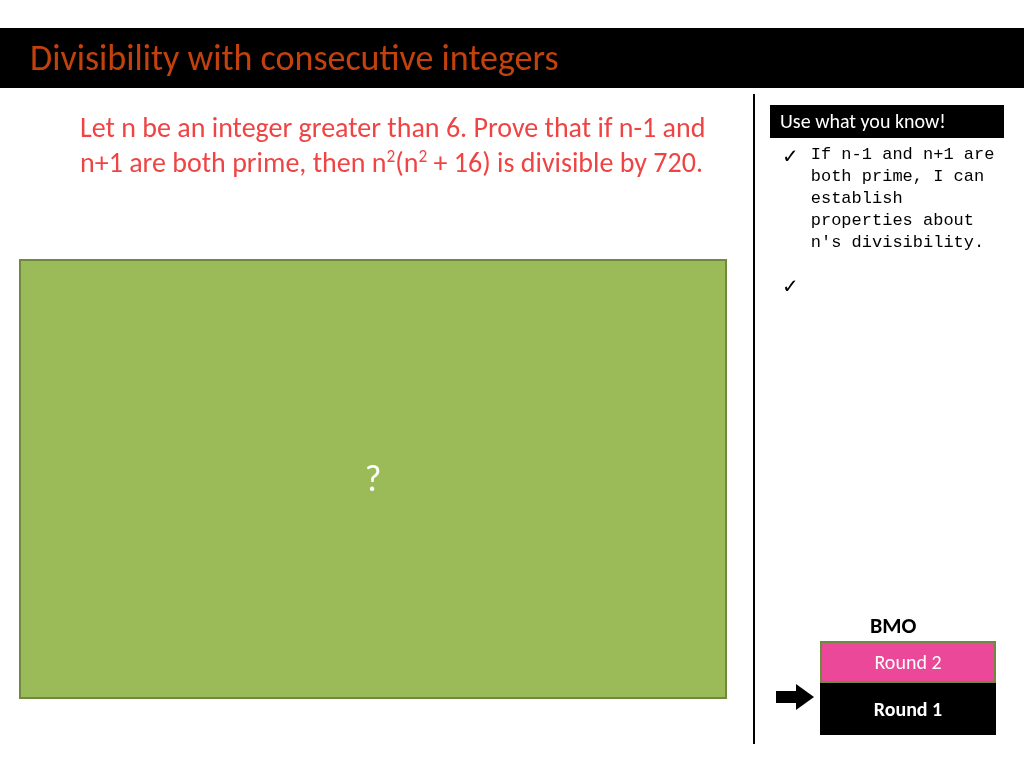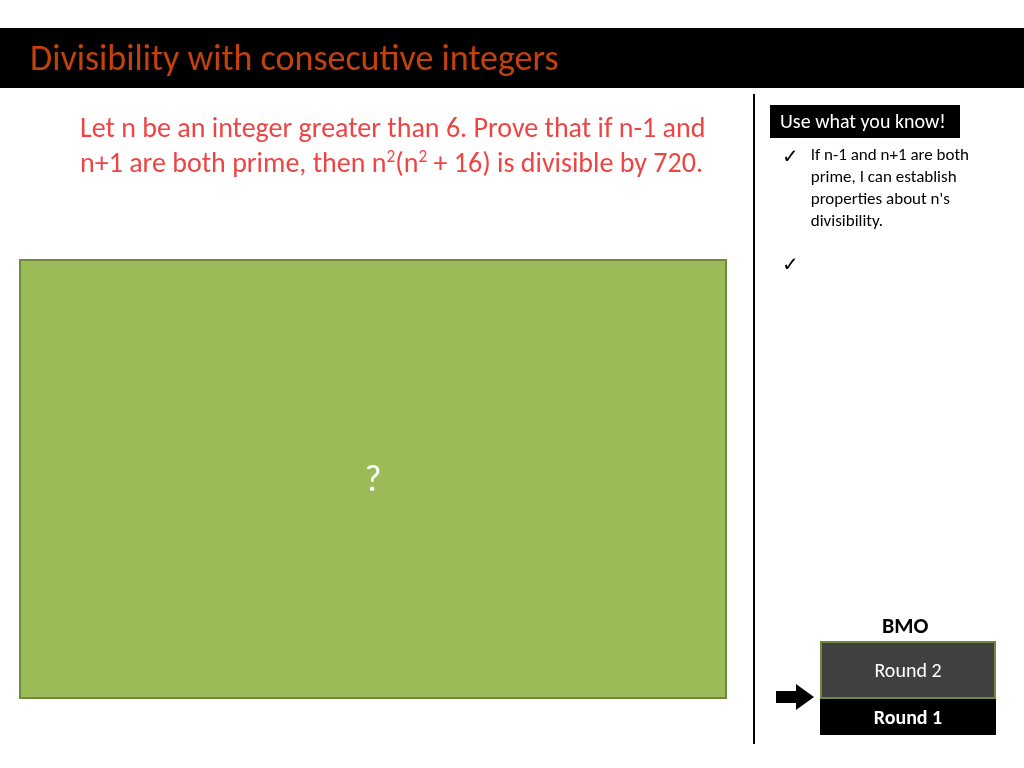--- a/index.html
+++ b/index.html
@@ -5,29 +5,29 @@
   * { box-sizing: border-box; margin: 0; padding: 0; }
   html, body { width: 1024px; height: 768px; font-family: Calibri, "Segoe UI", Arial, sans-serif; background: #fff; overflow: hidden; }
   .slide { width: 1024px; height: 768px; position: relative; background: #fff; }
   .title-bar { position: absolute; left: 0; top: 28px; width: 1024px; height: 60px; background: #000; display: flex; align-items: center; padding-left: 30px; }
   .title-bar span { color: #c2410c; font-size: 36px; font-weight: 400; }
   .divider { position: absolute; left: 753px; top: 94px; width: 2px; height: 650px; background: #000; }
   .problem { position: absolute; left: 52px; top: 110px; width: 660px; font-size: 28px; color: #ef4444; line-height: 1.25; margin-left: 28px; }
   .problem sup { font-size: 0.62em; vertical-align: super; line-height: 0; }
   .answer-box { position: absolute; left: 19px; top: 259px; width: 708px; height: 440px; background: #9bbb59; border: 2px solid #71893f; display: flex; align-items: center; justify-content: center; }
   .answer-box .qmark { color: #fff; font-size: 36px; }
-  .hint-header { position: absolute; left: 770px; top: 105px; width: 190px; background: #000; color: #fff; font-size: 20px; padding: 4px 10px 5px; }
+  .hint-header { position: absolute; left: 770px; top: 105px; width: 234px; background: #000; color: #fff; font-size: 20px; padding: 4px 10px 5px; }
   .hints { position: absolute; left: 782px; top: 144px; width: 224px; }
   .hint-item { display: flex; margin-bottom: 20px; }
   .check { font-size: 20px; line-height: 1; margin-right: 12px; margin-top: 2px; font-family: "Segoe UI Symbol", Arial, sans-serif; }
-  .hint-text { font-size: 17px; line-height: 1.3; color: #000; flex: 1; }
-  .bmo-label { position: absolute; left: 870px; top: 612px; font-size: 22px; font-weight: 700; color: #000; margin-left: 12px; }
+  .hint-text { font-size: 17px; line-height: 1.3; color: #000; flex: 1; font-family: Liberation Mono, monospace; }
+  .bmo-label { position: absolute; left: 870px; top: 612px; font-size: 22px; font-weight: 700; color: #000; }
   .rounds { position: absolute; left: 820px; top: 641px; width: 176px; }
-  .round2 { background: #404040; border: 2px solid #71893f; text-align: center; color: #fff; font-size: 20px; padding: 15px 0; }
-  .round1 { background: #000; text-align: center; color: #fff; font-size: 20px; font-weight: 700; padding: 6px 0; }
+  .round2 { background: #ec4899; border: 2px solid #71893f; text-align: center; color: #fff; font-size: 20px; padding: 7px 0; }
+  .round1 { background: #000; text-align: center; color: #fff; font-size: 20px; font-weight: 700; padding: 14px 0; }
   .arrow { position: absolute; left: 776px; top: 684px; width: 40px; height: 26px; }
   .arrow .shaft { position: absolute; left: 0; top: 7px; width: 22px; height: 12px; background: #000; }
   .arrow .head { position: absolute; left: 20px; top: 0; width: 0; height: 0; border-top: 13px solid transparent; border-bottom: 13px solid transparent; border-left: 18px solid #000; }
 </style>
 </head>
 <body>
 
 <div class="slide">
 
   <div class="title-bar">

